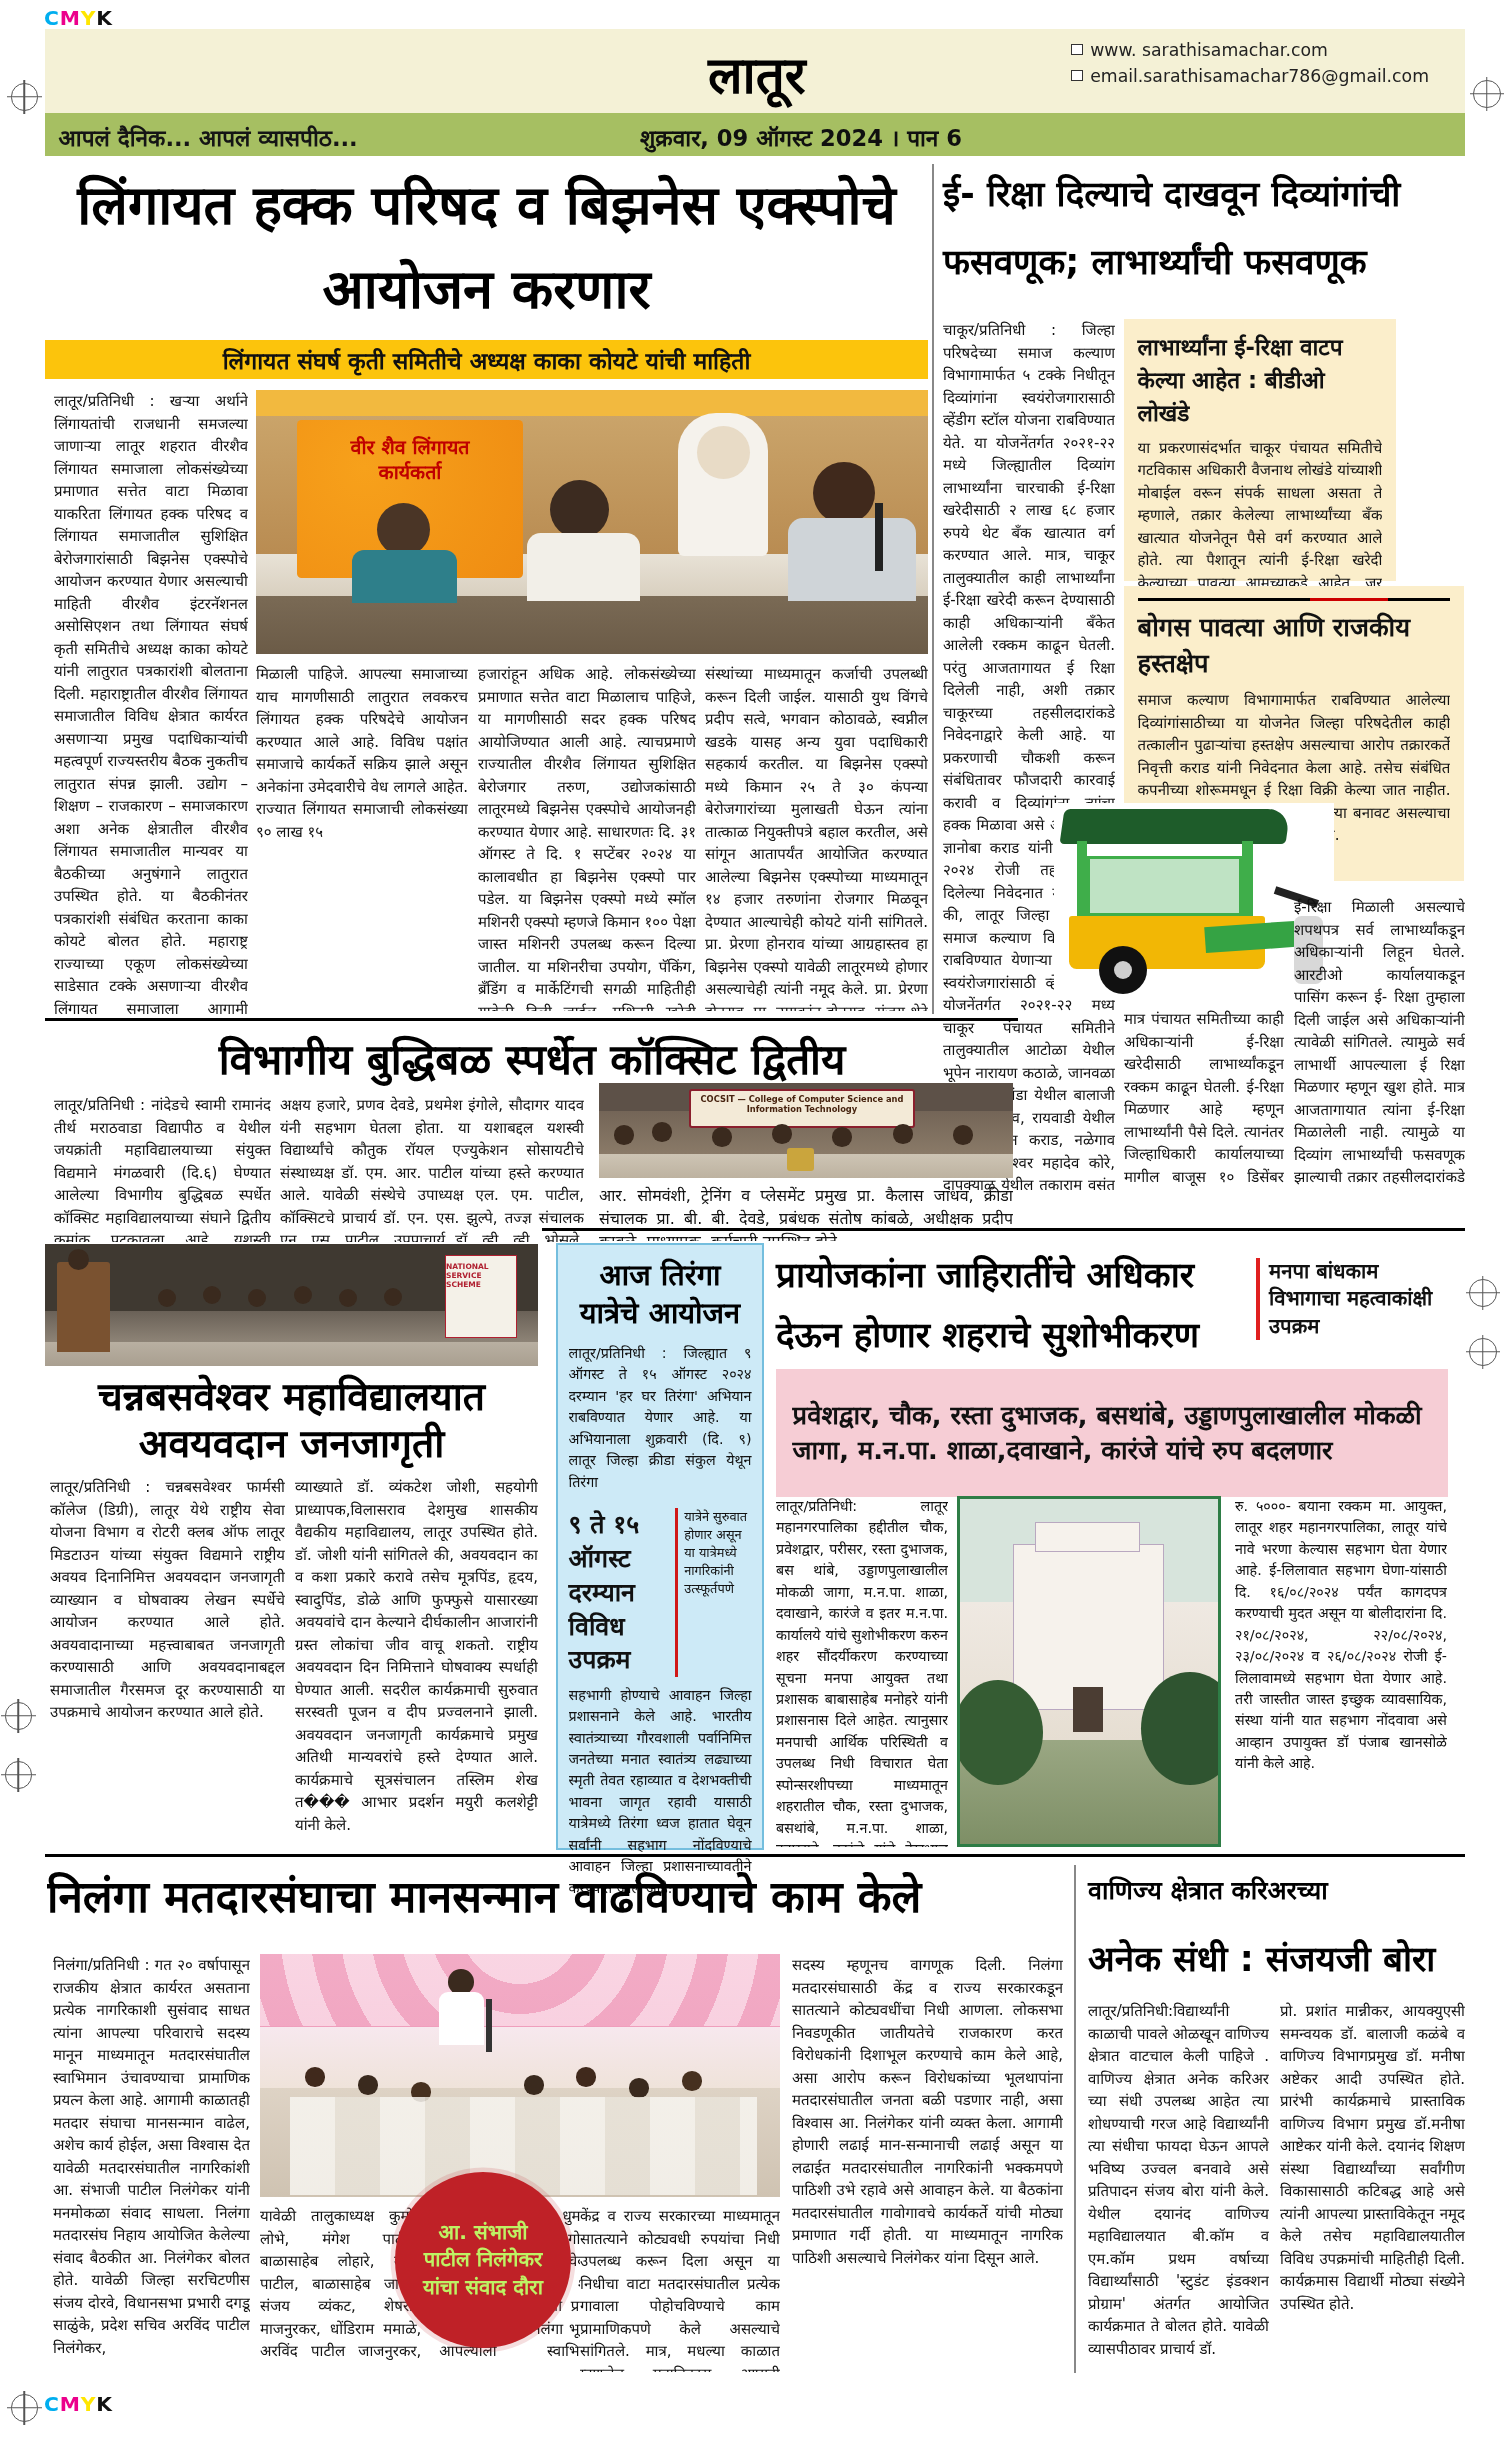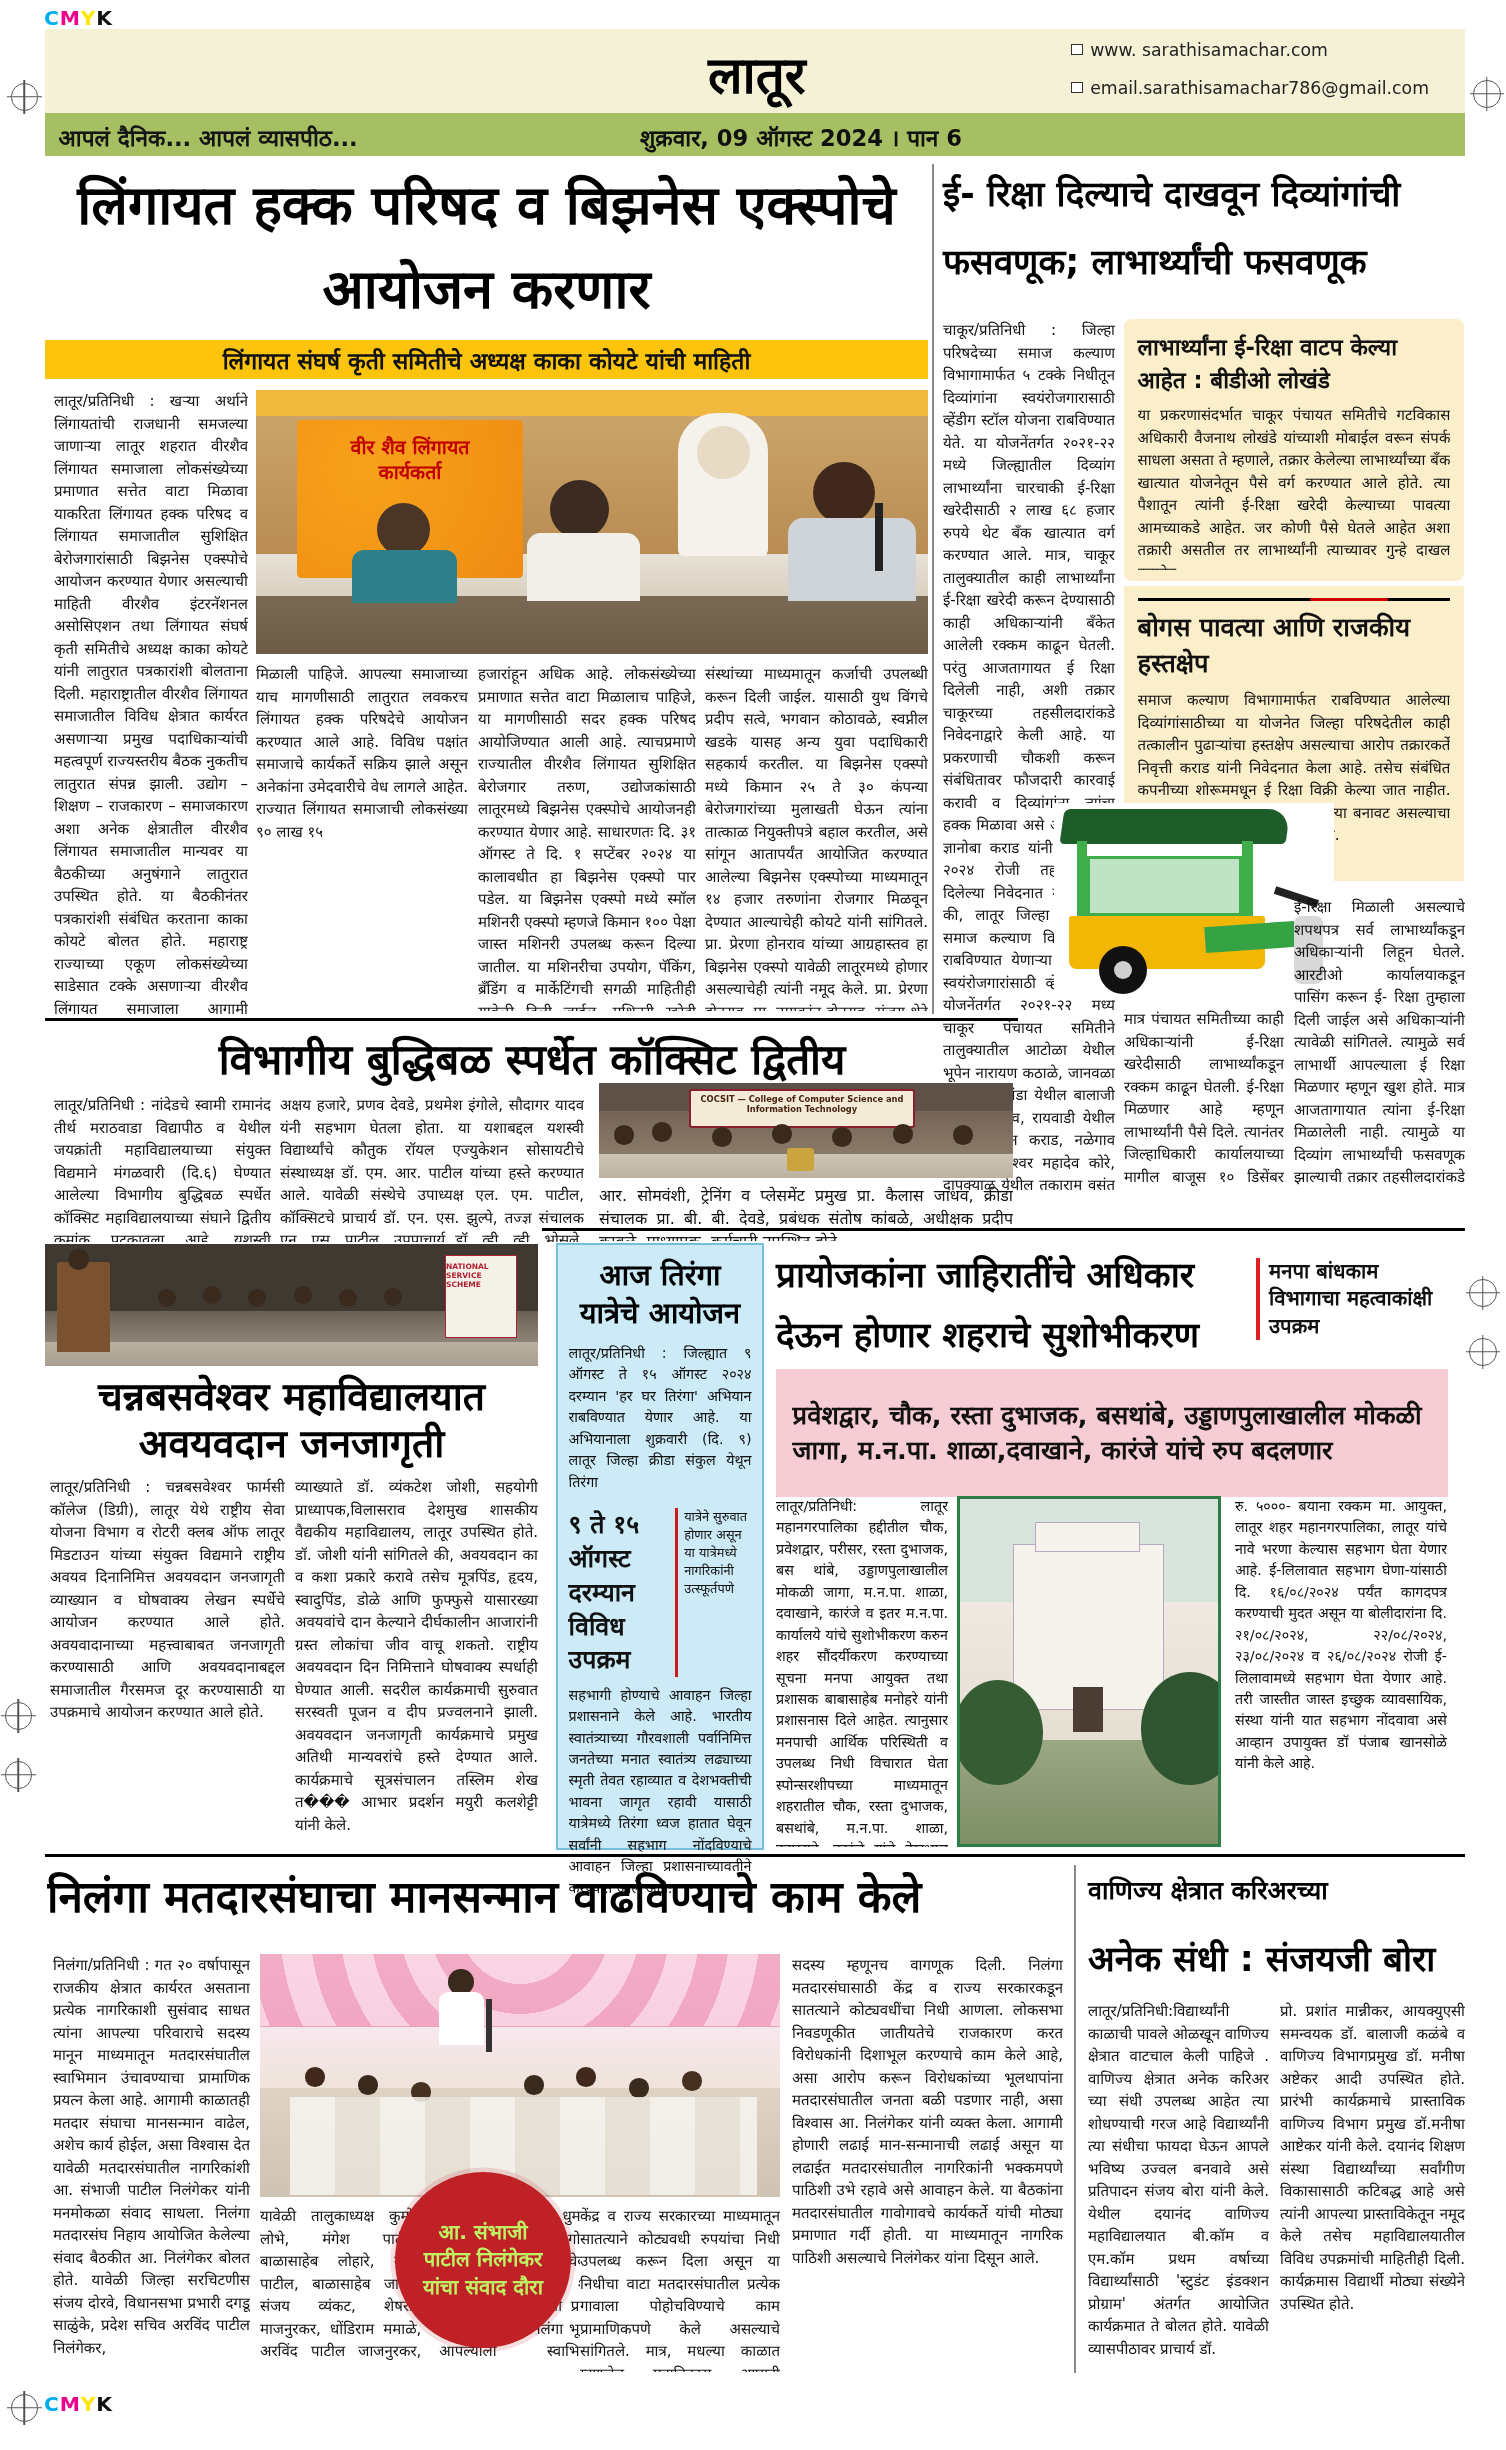--- a/index.html
+++ b/index.html
@@ -54,21 +54,21 @@
   <span class="c">C</span><span class="m">M</span><span class="y">Y</span><span class="k">K</span>
 </div>
 
 <div class="abs mast-band" style="left:45px;top:29px;width:1420px;height:84px;">
   <div class="abs mast-city" style="left:663px;top:9px;">लातूर</div>
   <div class="abs" style="right:36px;top:10.5px;">
     <div class="contact-line">
       <span class="sq"></span>
       <span>www. sarathisamachar.com</span>
     </div>
-    <div class="contact-line" style="margin-top:18px;">
+    <div class="contact-line" style="margin-top:6px;">
       <span class="sq"></span>
       <span>email.sarathisamachar786@gmail.com</span>
     </div>
   </div>
 </div>
 <div class="abs green-band" style="left:45px;top:113px;width:1420px;height:43px;">
   <div class="abs tagline" style="left:13.6px;top:9px;">आपलं दैनिक... आपलं व्यासपीठ...</div>
   <div class="abs dateline" style="left:595px;top:9px;">शुक्रवार, 09 ऑगस्ट 2024 । पान 6</div>
 </div>
 
@@ -92,21 +92,21 @@
 </div>
 <div class="abs bodytext" style="left:256px;top:663px;width:212px;height:348px;">मिळाली पाहिजे. आपल्या समाजाच्या याच मागणीसाठी लातुरात लवकरच लिंगायत हक्क परिषदेचे आयोजन करण्यात आले आहे. विविध पक्षांत समाजाचे कार्यकर्ते सक्रिय झाले असून अनेकांना उमेदवारीचे वेध लागले आहेत. राज्यात लिंगायत समाजाची लोकसंख्या ९० लाख १५</div>
 <div class="abs bodytext" style="left:478px;top:663px;width:218px;height:348px;">हजारांहून अधिक आहे. लोकसंख्येच्या प्रमाणात सत्तेत वाटा मिळालाच पाहिजे, या मागणीसाठी सदर हक्क परिषद आयोजिण्यात आली आहे. त्याचप्रमाणे राज्यातील वीरशैव लिंगायत सुशिक्षित बेरोजगार तरुण, उद्योजकांसाठी लातूरमध्ये बिझनेस एक्स्पोचे आयोजनही करण्यात येणार आहे. साधारणतः दि. ३१ ऑगस्ट ते दि. १ सप्टेंबर २०२४ या कालावधीत हा बिझनेस एक्स्पो पार पडेल. या बिझनेस एक्स्पो मध्ये स्मॉल मशिनरी एक्स्पो म्हणजे किमान १०० पेक्षा जास्त मशिनरी उपलब्ध करून दिल्या जातील. या मशिनरीचा उपयोग, पॅकिंग, ब्रँडिंग व मार्केटिंगची सगळी माहितीही यावेळी दिली जाईल. मशिनरी खरेदी करू इच्छिणाऱ्या लिंगायत समाज बांधवास तात्काळ वीरशैव आर्थिक</div>
 <div class="abs bodytext" style="left:705px;top:663px;width:223px;height:348px;">संस्थांच्या माध्यमातून कर्जाची उपलब्धी करून दिली जाईल. यासाठी युथ विंगचे प्रदीप सत्वे, भगवान कोठावळे, स्वप्नील खडके यासह अन्य युवा पदाधिकारी सहकार्य करतील. या बिझनेस एक्स्पो मध्ये किमान २५ ते ३० कंपन्या बेरोजगारांच्या मुलाखती घेऊन त्यांना तात्काळ नियुक्तीपत्रे बहाल करतील, असे सांगून आतापर्यंत आयोजित करण्यात आलेल्या बिझनेस एक्स्पोच्या माध्यमातून १४ हजार तरुणांना रोजगार मिळवून देण्यात आल्याचेही कोयटे यांनी सांगितले. प्रा. प्रेरणा होनराव यांच्या आग्रहास्तव हा बिझनेस एक्स्पो यावेळी लातूरमध्ये होणार असल्याचेही त्यांनी नमूद केले. प्रा. प्रेरणा होनराव, प्रा. उमाकांत होनराव, संजय शेटे यांनीही यावेळी आपले विचार व्यक्त केले.</div>
 
 <div class="abs rule-v" style="left:932px;top:164px;height:850px;width:1.5px;background:#888;"></div>
 
 <div class="abs headline" style="left:943px;top:167px;width:523px;font-size:35px;line-height:1.55;">ई- रिक्षा दिल्याचे दाखवून दिव्यांगांची</div>
 <div class="abs headline" style="left:943px;top:235px;width:523px;font-size:35px;line-height:1.55;">फसवणूक; लाभार्थ्यांची फसवणूक</div>
 <div class="abs bodytext" style="left:943px;top:319px;width:172px;height:871px;">चाकूर/प्रतिनिधी : जिल्हा परिषदेच्या समाज कल्याण विभागामार्फत ५ टक्के निधीतून दिव्यांगांना स्वयंरोजगारासाठी व्हेंडीग स्टॉल योजना राबविण्यात येते. या योजनेंतर्गत २०२१-२२ मध्ये जिल्ह्यातील दिव्यांग लाभार्थ्यांना चारचाकी ई-रिक्षा खरेदीसाठी २ लाख ६८ हजार रुपये थेट बँक खात्यात वर्ग करण्यात आले. मात्र, चाकूर तालुक्यातील काही लाभार्थ्यांना ई-रिक्षा खरेदी करून देण्यासाठी काही अधिकाऱ्यांनी बँकेत आलेली रक्कम काढून घेतली. परंतु आजतागायत ई रिक्षा दिलेली नाही, अशी तक्रार चाकूरच्या तहसीलदारांकडे निवेदनाद्वारे केली आहे. या प्रकरणाची चौकशी करून संबंधितावर फौजदारी कारवाई करावी व दिव्यांगांना त्यांचा हक्क मिळावा असे ॲड. निवृत्ती ज्ञानोबा कराड यांनी ७ ऑगस्ट २०२४ रोजी तहसीलदारांना दिलेल्या निवेदनात म्हटले आहे की, लातूर जिल्हा परिषदेच्या समाज कल्याण विभागामार्फत राबविण्यात येणाऱ्या दिव्यांगांना स्वयंरोजगारांसाठी व्हेंडींग स्टॉल योजनेंतर्गत २०२१-२२ मध्ये चाकूर पंचायत समितीने तालुक्यातील आटोळा येथील भूपेन नारायण कठाळे, जानवळा फत्तूनाईक तांडा येथील बालाजी व्यंकटी जाधव, रायवाडी येथील उद्धव सोपान कराड, नळेगाव येथील संगमेश्वर महादेव कोरे, दापक्याळ येथील तुकाराम वसंत आलगुले या लाभार्थ्यांची निवड केली व सर्वांच्या बैंक खात्यात दोन लाख ६८ हजार ४०० रुपये इतकी रक्कम ईरिक्षा खरेदीसाठी वर्ग करण्यात आली.</div>
-<div class="abs creambox" style="left:1124px;top:319px;width:340px;height:262px;border-radius:8px;">
+<div class="abs creambox" style="left:1124px;top:319px;width:272px;height:262px;">
   <div style="font-size:22.6px;font-weight:bold;line-height:1.45;margin-bottom:7.5px;">लाभार्थ्यांना ई-रिक्षा वाटप केल्या आहेत : बीडीओ लोखंडे</div>
   <div class="bodytext" style="height:166px;">या प्रकरणासंदर्भात चाकूर पंचायत समितीचे गटविकास अधिकारी वैजनाथ लोखंडे यांच्याशी मोबाईल वरून संपर्क साधला असता ते म्हणाले, तक्रार केलेल्या लाभार्थ्यांच्या बँक खात्यात योजनेतून पैसे वर्ग करण्यात आले होते. त्या पैशातून त्यांनी ई-रिक्षा खरेदी केल्याच्या पावत्या आमच्याकडे आहेत. जर कोणी पैसे घेतले आहेत अशा तक्रारी असतील तर लाभार्थ्यांनी त्याच्यावर गुन्हे दाखल करावेत.</div>
 </div>
 <div class="abs creambox" style="left:1124px;top:586px;width:340px;height:295px;">
   <div style="height:3px;background:linear-gradient(90deg,#000 0 55%,#c00 55% 80%,#000 80% 100%);margin-bottom:9px;"></div>
   <div style="font-size:25.6px;font-weight:bold;line-height:1.4;margin-bottom:7.5px;">बोगस पावत्या आणि राजकीय हस्तक्षेप</div>
   <div class="bodytext" style="height:181px;">समाज कल्याण विभागामार्फत राबविण्यात आलेल्या दिव्यांगांसाठीच्या या योजनेत जिल्हा परिषदेतील काही तत्कालीन पुढाऱ्यांचा हस्तक्षेप असल्याचा आरोप तक्रारकर्ते निवृत्ती कराड यांनी निवेदनात केला आहे. तसेच संबंधित कपनीच्या शोरूममधून ई रिक्षा विक्री केल्या जात नाहीत. त्यामुळे ई रिक्षा खरेदी केलेल्या पावत्या बनावट असल्याचा आरोपही ॲड. कराड यांनी केला आहे.</div>
 </div>
 <div class="abs" style="left:1054px;top:803px;width:280px;height:197px;background:#fff;">
   <div class="abs" style="left:7.5px;top:6px;width:226px;height:35px;background:#1e5c2a;border-radius:6px 22.6px 4.5px 4.5px;transform:skewX(-8deg);"></div>

